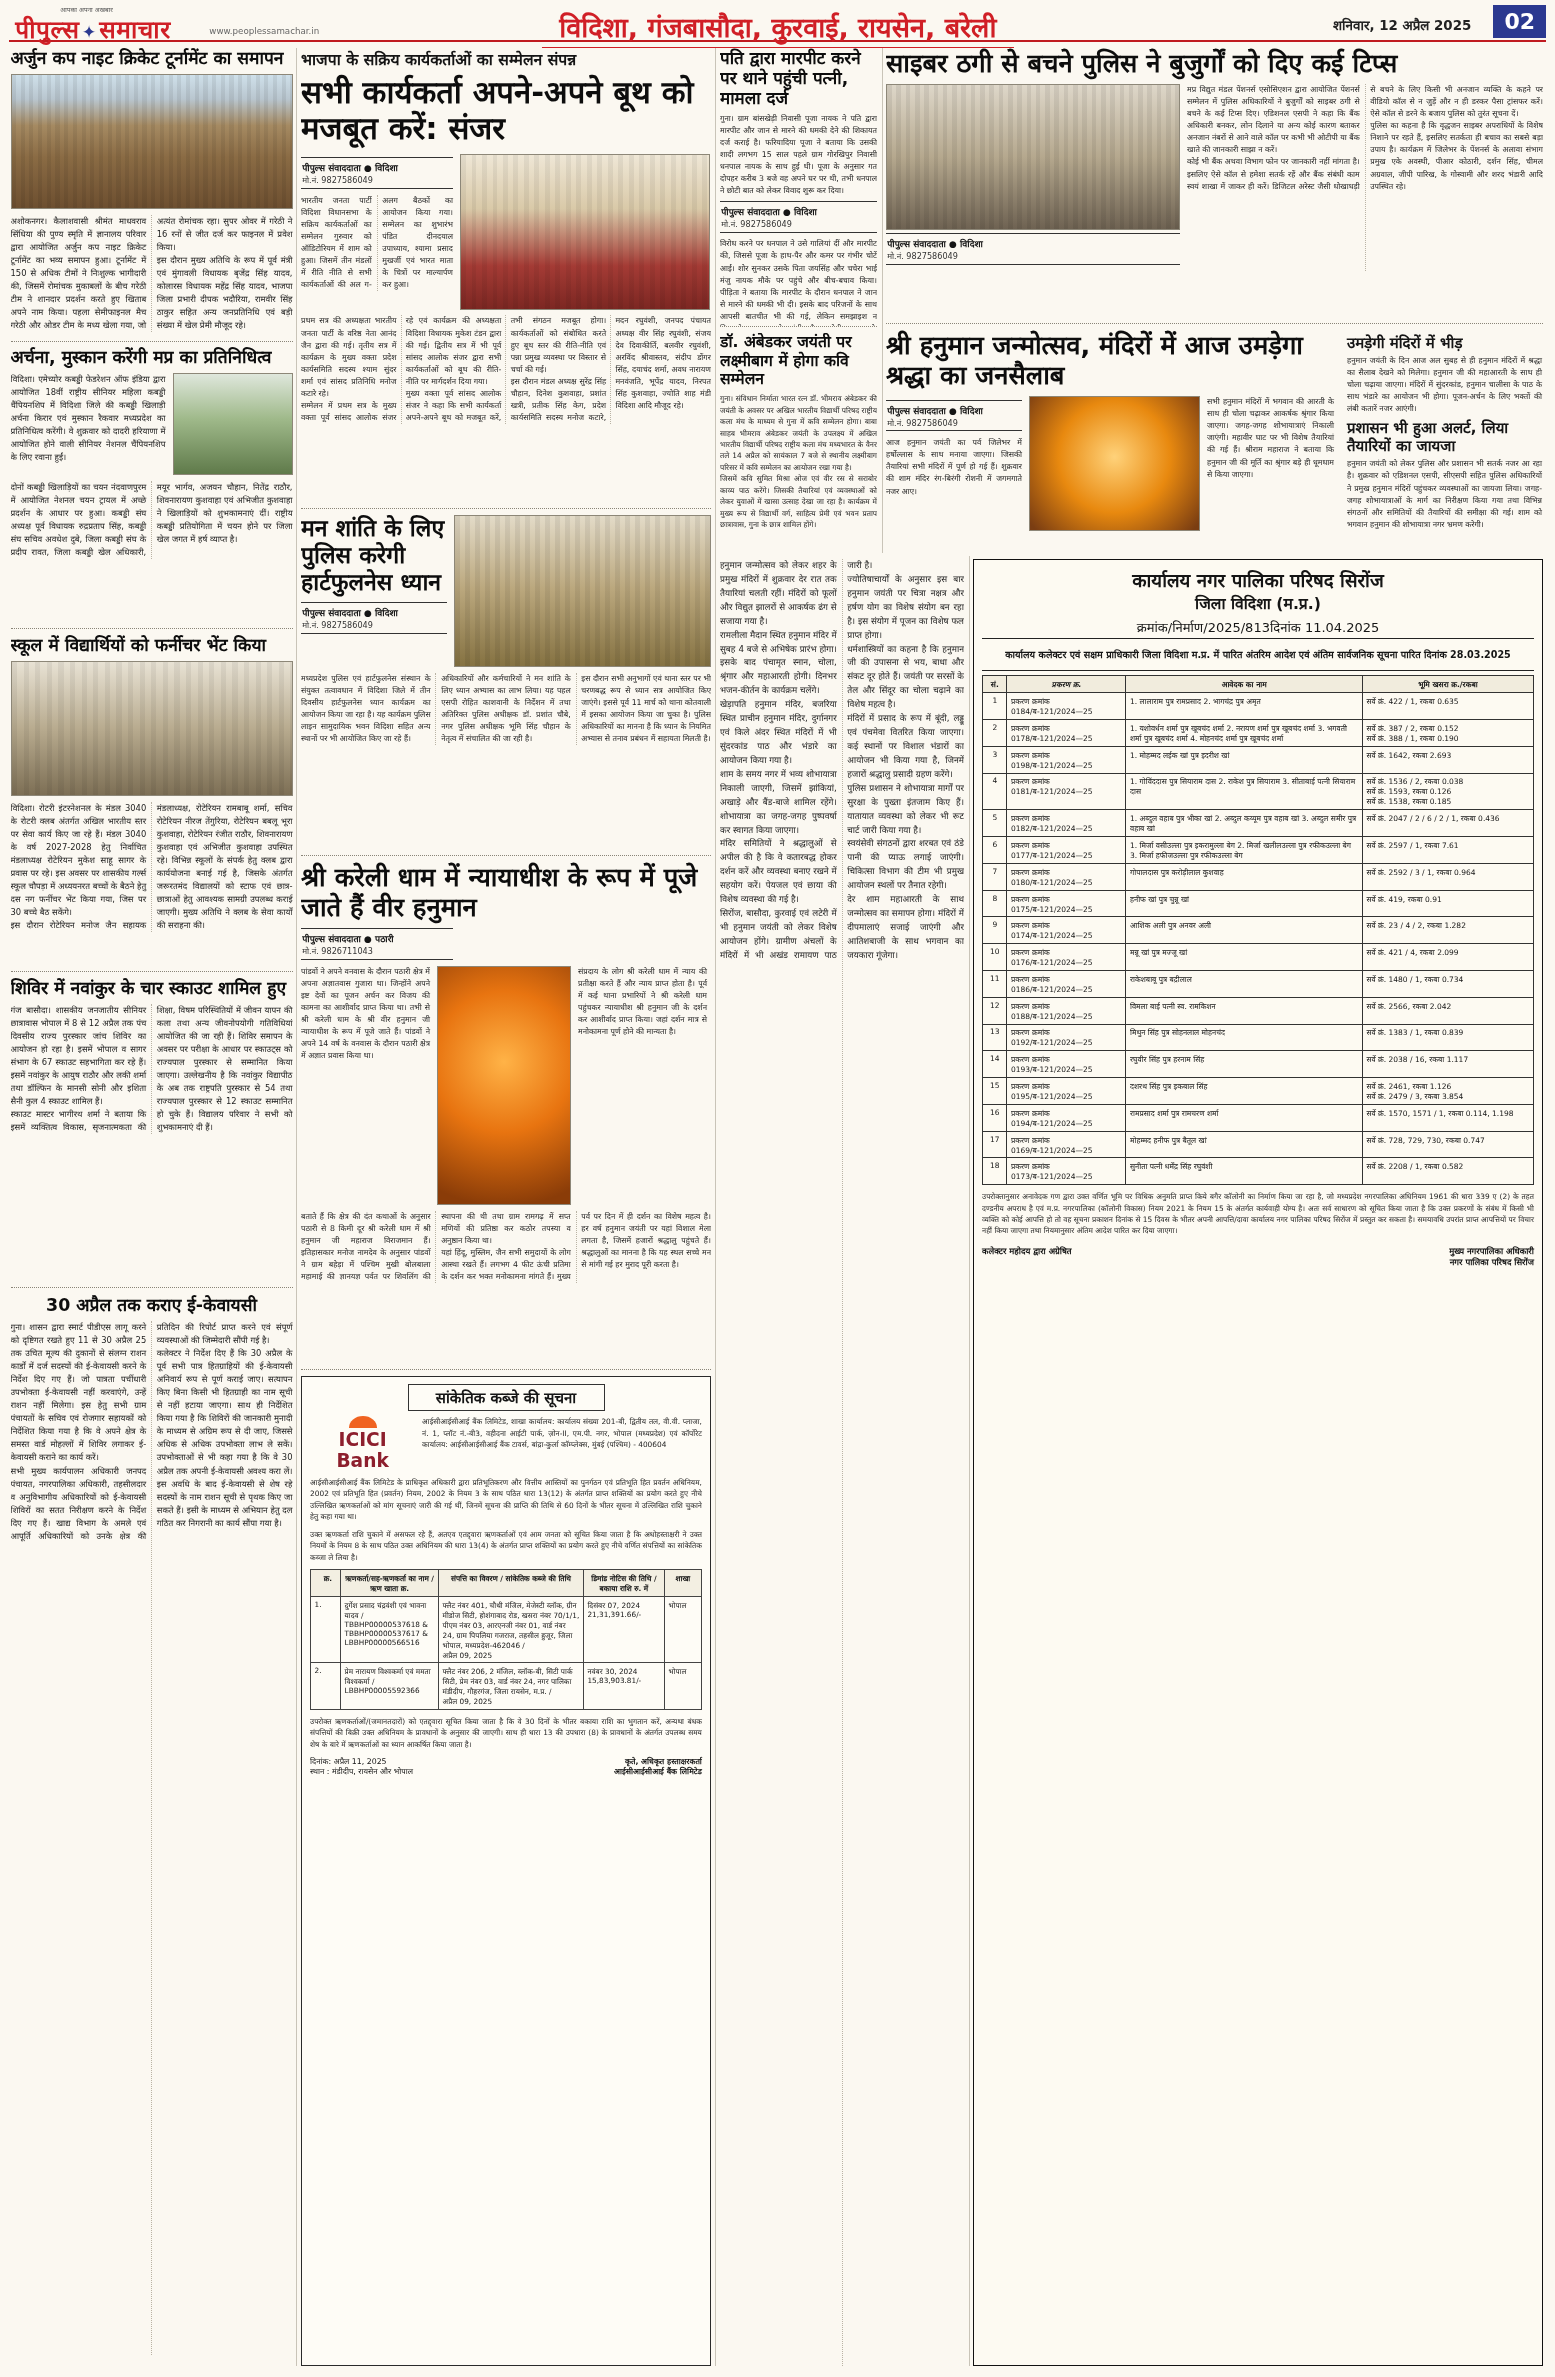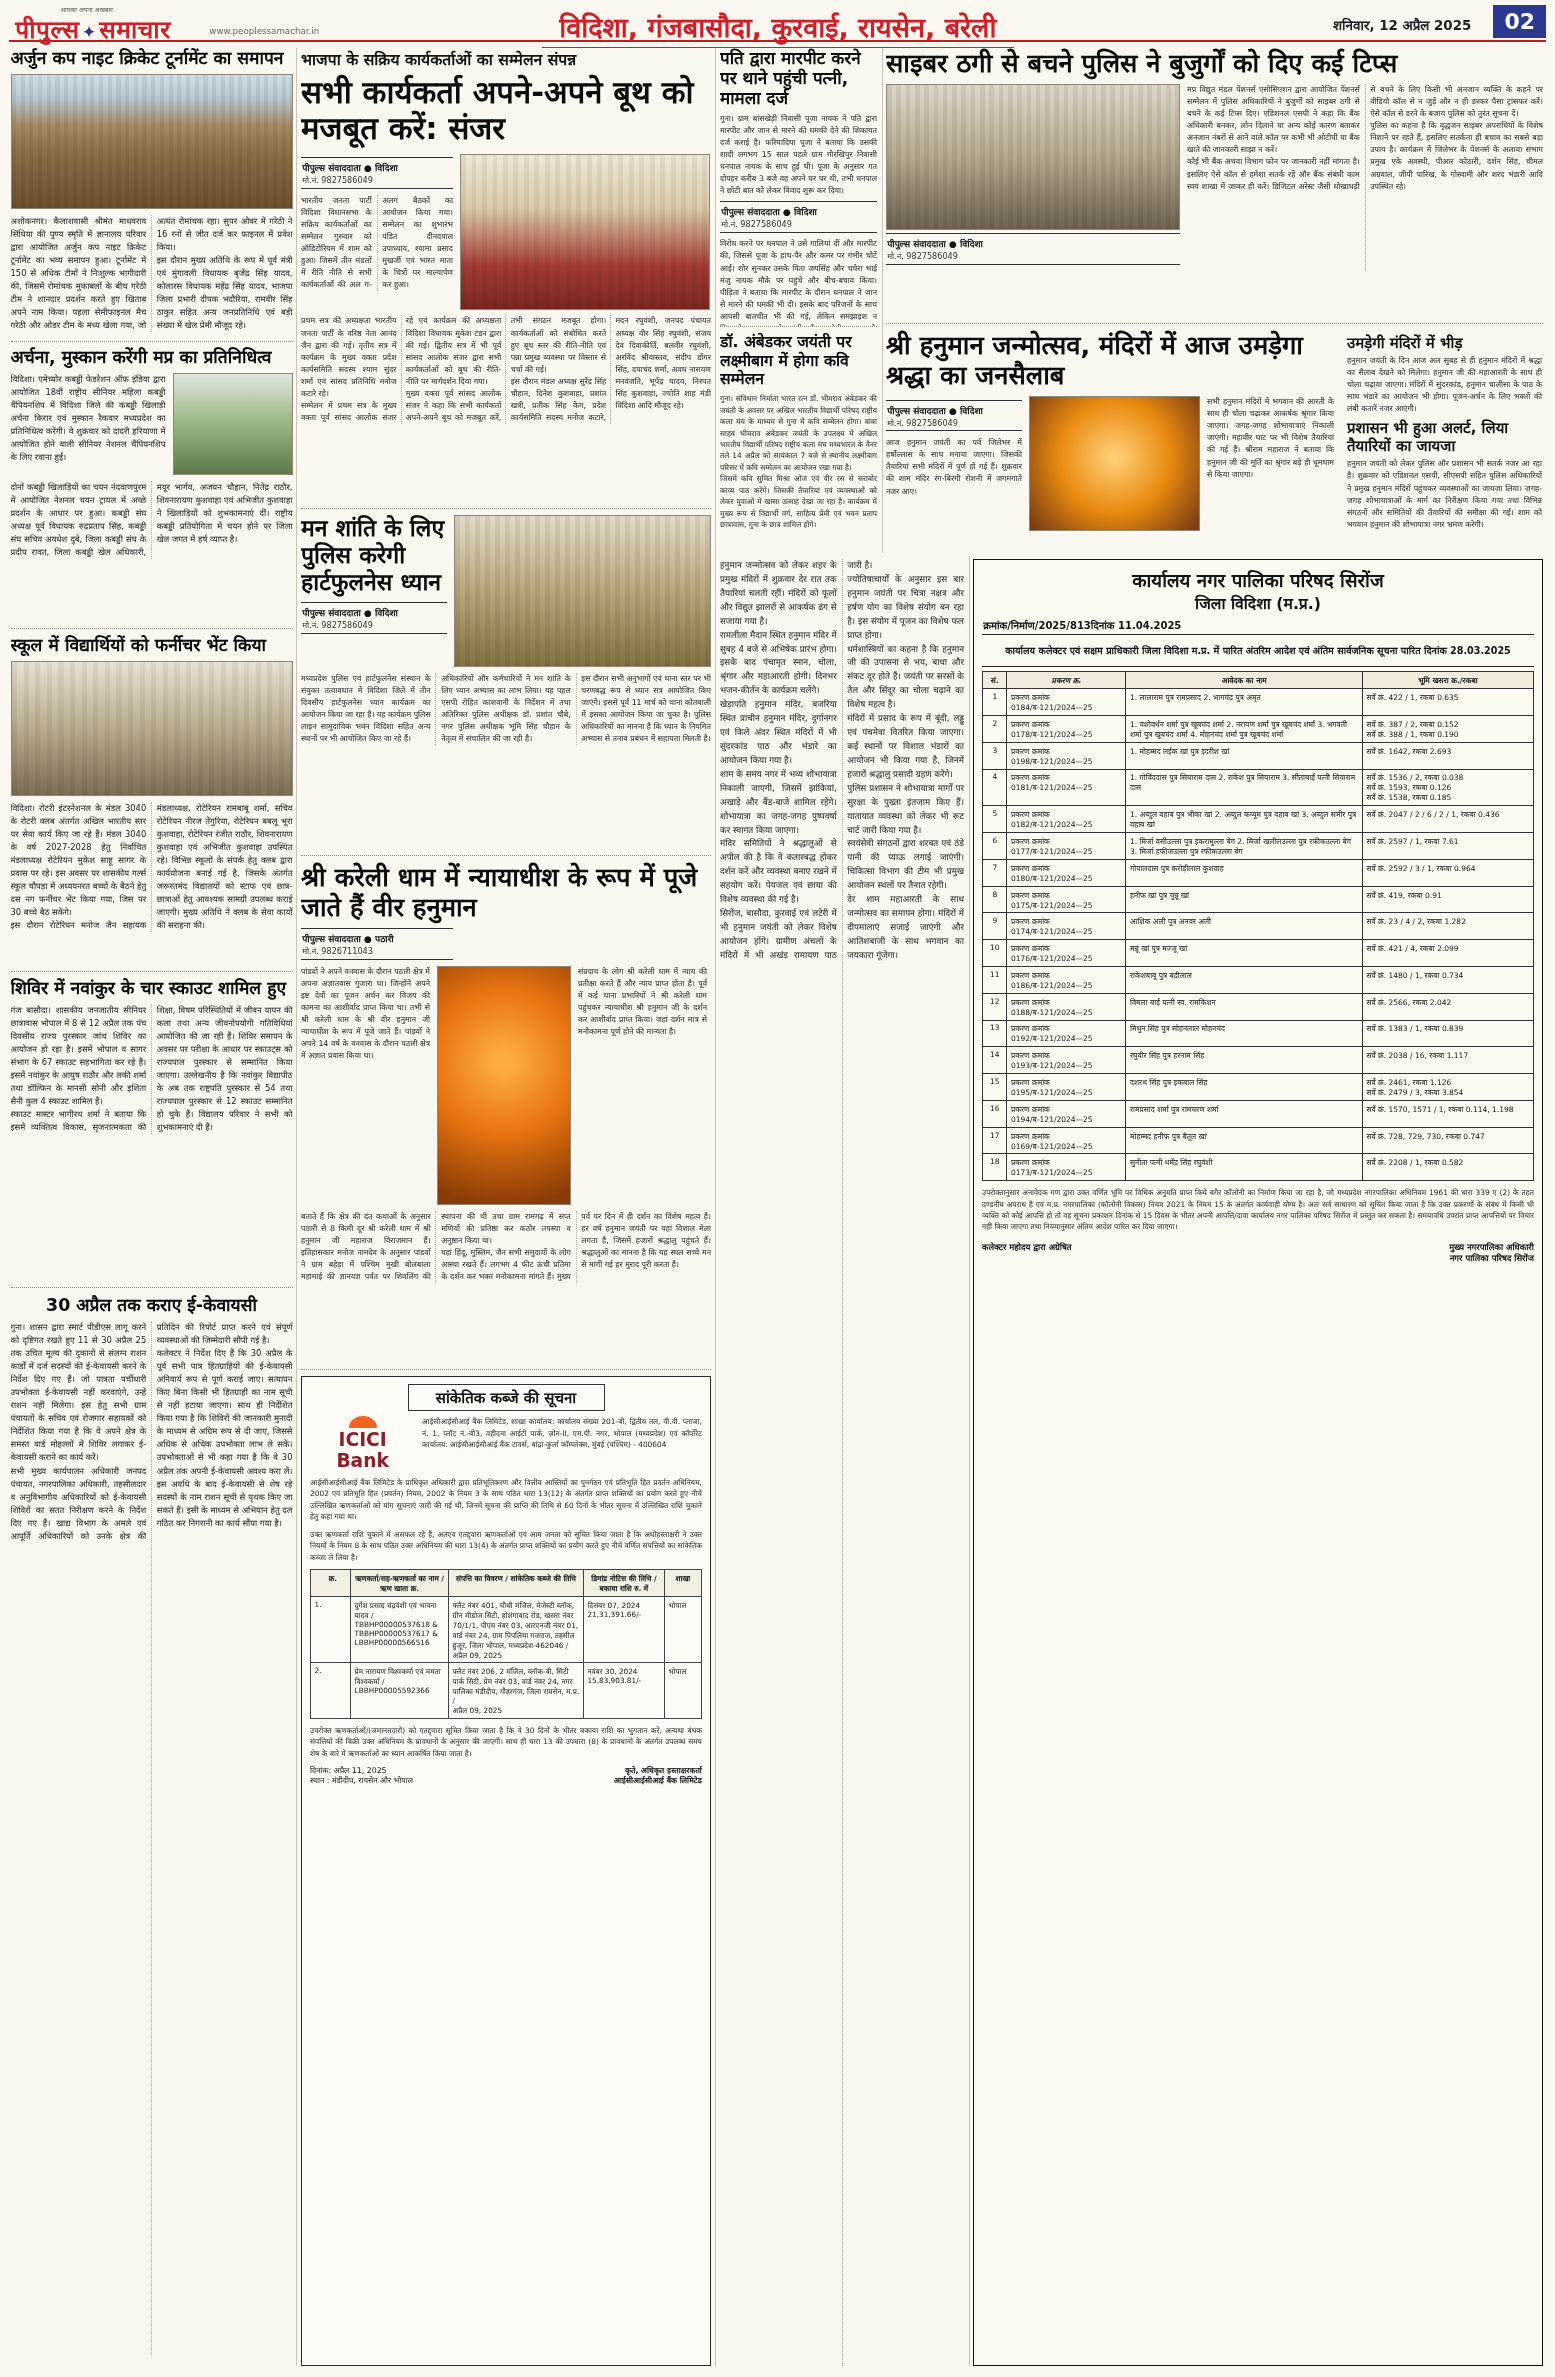--- a/index.html
+++ b/index.html
@@ -62,21 +62,21 @@
   .icici-name { color:#8d1f2d; font-weight:bold; font-size:18.6px; }
   .ltable { width:100%; border-collapse:collapse; font-size:7.3px; margin:5.8px 0; }
   .ltable th, .ltable td { border:0.6px solid #444; padding:2.9px 3.5px; vertical-align:top; text-align:left; }
   .ltable th { font-weight:bold; text-align:center; background:#f3efe2; }
   .ifoot { display:flex; justify-content:space-between; margin-top:5.8px; font-size:7.8px; }
   .ifoot .sig { text-align:right; font-weight:bold; }
   
   .np { border:1.2px solid #111; padding:7px 8.1px; background:#fdfaf2; }
   .np-title  { text-align:center; font-size:18.6px; font-weight:bold; }
   .np-title2 { text-align:center; font-size:15.7px; font-weight:bold; margin-bottom:3.5px; }
-  .np-ref { display:flex; justify-content:flex-start; font-size:10px; margin:2.3px 1.2px;font-weight:bold; }
+  .np-ref { display:flex; justify-content:center; font-size:13px; margin:2.3px 1.2px; }
   .np-intro { text-align:center; font-weight:bold; font-size:9.6px; border-top:0.9px solid #222; border-bottom:0.9px solid #222; padding:9px 0; margin-bottom:4.6px; }
   .ntable { width:100%; border-collapse:collapse; font-size:7.5px; }
   .ntable th, .ntable td { border:0.6px solid #333; padding:2.9px 3.5px; vertical-align:top; }
   .ntable th { font-weight:bold; text-align:center; background:#f1ecdd; }
   .pre { white-space:pre-line; }
   .np-note { margin-top:5.8px; font-size:7.4px; }
   .np-foot { display:flex; justify-content:space-between; margin-top:8.1px; font-size:8.4px; font-weight:bold; }
   .np-foot .tr { text-align:right; }
 </style>
 </head>
@@ -193,21 +193,21 @@
         <div class="icici-arc"></div>
         <div class="icici-name">ICICI Bank</div>
       </div>
       <div class="body xs">आईसीआईसीआई बैंक लिमिटेड, शाखा कार्यालय: कार्यालय संख्या 201-बी, द्वितीय तल, वी.वी. प्लाजा, नं. 1, प्लॉट नं.-बी3, वहीदना आईटी पार्क, ज़ोन-II, एम.पी. नगर, भोपाल (मध्यप्रदेश) एवं कॉर्पोरेट कार्यालय: आईसीआईसीआई बैंक टावर्स, बांद्रा-कुर्ला कॉम्प्लेक्स, मुंबई (पश्चिम) - 400604</div>
     </div>
     <div class="body xs mt">आईसीआईसीआई बैंक लिमिटेड के प्राधिकृत अधिकारी द्वारा प्रतिभूतिकरण और वित्तीय आस्तियों का पुनर्गठन एवं प्रतिभूति हित प्रवर्तन अधिनियम, 2002 एवं प्रतिभूति हित (प्रवर्तन) नियम, 2002 के नियम 3 के साथ पठित धारा 13(12) के अंतर्गत प्राप्त शक्तियों का प्रयोग करते हुए नीचे उल्लिखित ऋणकर्ताओं को मांग सूचनाएं जारी की गई थीं, जिनमें सूचना की प्राप्ति की तिथि से 60 दिनों के भीतर सूचना में उल्लिखित राशि चुकाने हेतु कहा गया था।</div>
     <div class="body xs mt">उक्त ऋणकर्ता राशि चुकाने में असफल रहे हैं, अतएव एतद्द्वारा ऋणकर्ताओं एवं आम जनता को सूचित किया जाता है कि अधोहस्ताक्षरी ने उक्त नियमों के नियम 8 के साथ पठित उक्त अधिनियम की धारा 13(4) के अंतर्गत प्राप्त शक्तियों का प्रयोग करते हुए नीचे वर्णित संपत्तियों का सांकेतिक कब्जा ले लिया है।</div>
     <table class="ltable">
       <thead>
         <tr>
-          <th style="width:40px;padding-left:8px;">क्र.</th>
+          <th style="width:30px;padding-left:8px;">क्र.</th>
           <th style="width:98px;">ऋणकर्ता/सह-ऋणकर्ता का नाम / ऋण खाता क्र.</th>
           <th>संपत्ति का विवरण / सांकेतिक कब्जे की तिथि</th>
           <th style="width:81px;">डिमांड नोटिस की तिथि / बकाया राशि रु. में</th>
           <th style="width:37px;">शाखा</th>
         </tr>
       </thead>
       <tbody>
 
           <tr>
             <td class="pre">1.</td>

